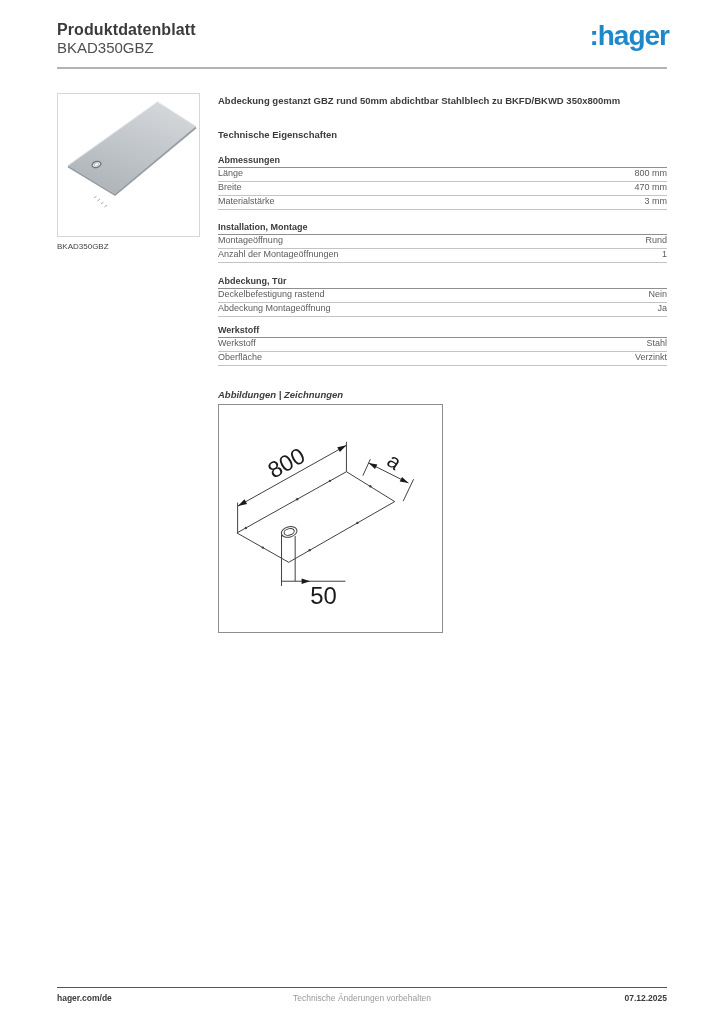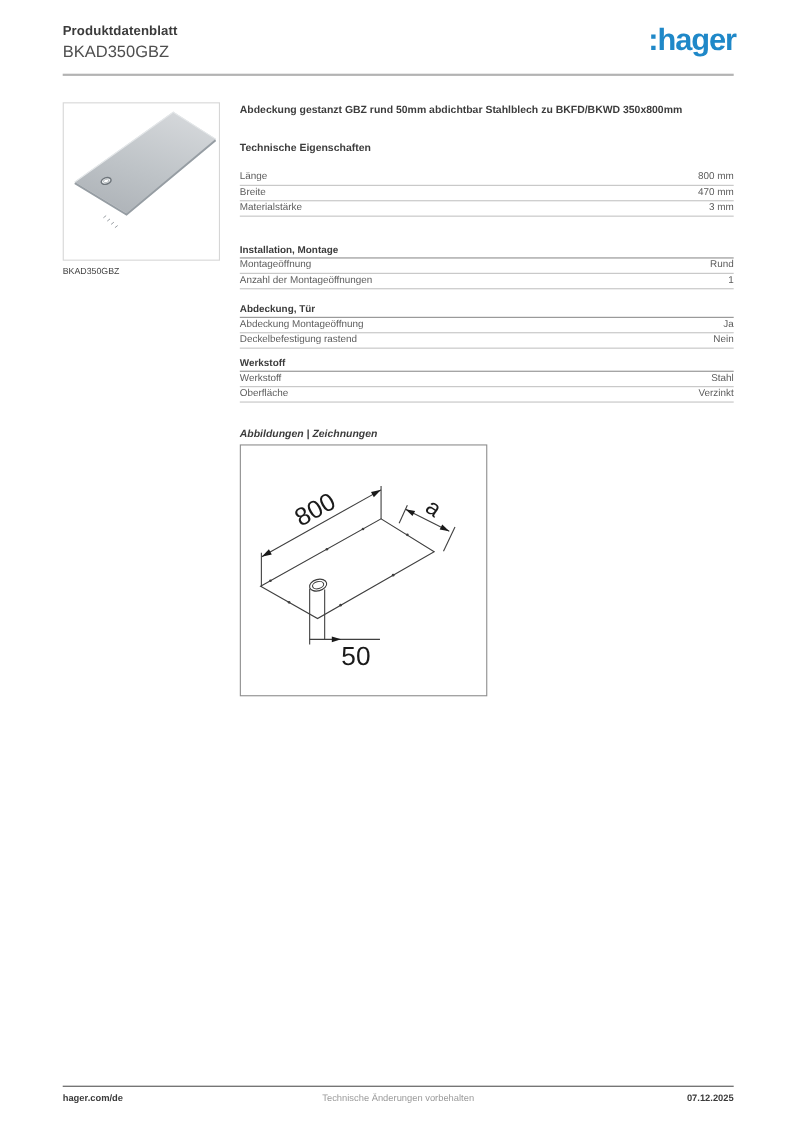--- a/index.html
+++ b/index.html
@@ -5,21 +5,21 @@
   * { margin:0; padding:0; box-sizing:border-box; }
   html,body { background:#ffffff; }
   body {
     width:724px; height:1024px; position:relative;
     font-family:"Liberation Sans", sans-serif;
     color:#3c3c3c; overflow:hidden;
   }
   .abs { position:absolute; }
 
   
-  .doc-type  { left:57px; top:21px;  font-size:12px; font-weight:bold; color:#3b3b3b; letter-spacing:.1px;}
+  .doc-type  { left:57px; top:21px;  font-size:16px; font-weight:bold; color:#3b3b3b; letter-spacing:.1px;}
   .prod-ref  { left:57px; top:39px;  font-size:15px; font-weight:normal; color:#4f4f4f; }
   .logo      { right:55px; top:20px; font-size:28px; font-weight:bold; letter-spacing:-1px; }
   .header-rule { left:57px; top:67px; width:610px; height:2px; background:#b3b3b3; }
 
   
   .photo-box { left:57px; top:93px; width:143px; height:144px; border:1px solid #d6d6d6; background:#fff; }
   .photo-caption { left:57px; top:242px; font-size:8px; color:#3f3f3f; }
 
   
   .prod-title { left:218px; top:95px; width:449px; font-size:9.5px; font-weight:bold; color:#3c3c3c; line-height:12px; }
@@ -83,20 +83,21 @@
         <line x1="46.5" y1="113" x2="49" y2="111"></line>
       </g>
     </svg>
   </div>
   <div class="abs photo-caption">BKAD350GBZ</div>
 
   <div class="abs prod-title">Abdeckung gestanzt GBZ rund 50mm abdichtbar Stahlblech zu BKFD/BKWD 350x800mm</div>
   <div class="abs tech-heading">Technische Eigenschaften</div>
 
   <section class="abs section sec1">
+    <h4>Abmessungen</h4>
     <div class="trow">
       <span class="lbl">Länge</span>
       <span class="val">800 mm</span>
     </div>
     <div class="trow">
       <span class="lbl">Breite</span>
       <span class="val">470 mm</span>
     </div>
     <div class="trow">
       <span class="lbl">Materialstärke</span>
@@ -112,26 +113,26 @@
     </div>
     <div class="trow">
       <span class="lbl">Anzahl der Montageöffnungen</span>
       <span class="val">1</span>
     </div>
   </section>
 
   <section class="abs section sec3">
     <h4>Abdeckung, Tür</h4>
     <div class="trow">
+      <span class="lbl">Deckelbefestigung rastend</span>
+      <span class="val">Nein</span>
+    </div>
+    <div class="trow">
       <span class="lbl">Abdeckung Montageöffnung</span>
       <span class="val">Ja</span>
-    </div>
-    <div class="trow">
-      <span class="lbl">Deckelbefestigung rastend</span>
-      <span class="val">Nein</span>
     </div>
   </section>
 
   <section class="abs section sec4">
     <h4>Werkstoff</h4>
     <div class="trow">
       <span class="lbl">Werkstoff</span>
       <span class="val">Stahl</span>
     </div>
     <div class="trow">

